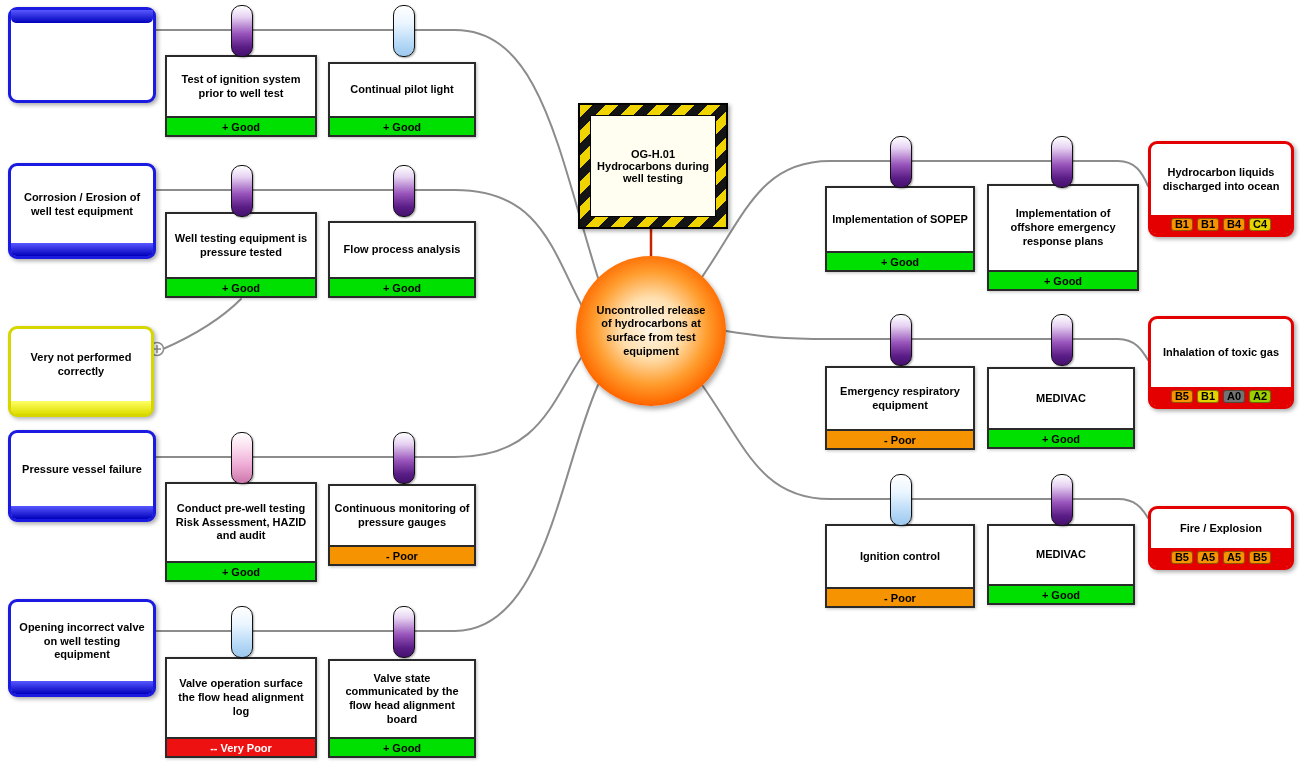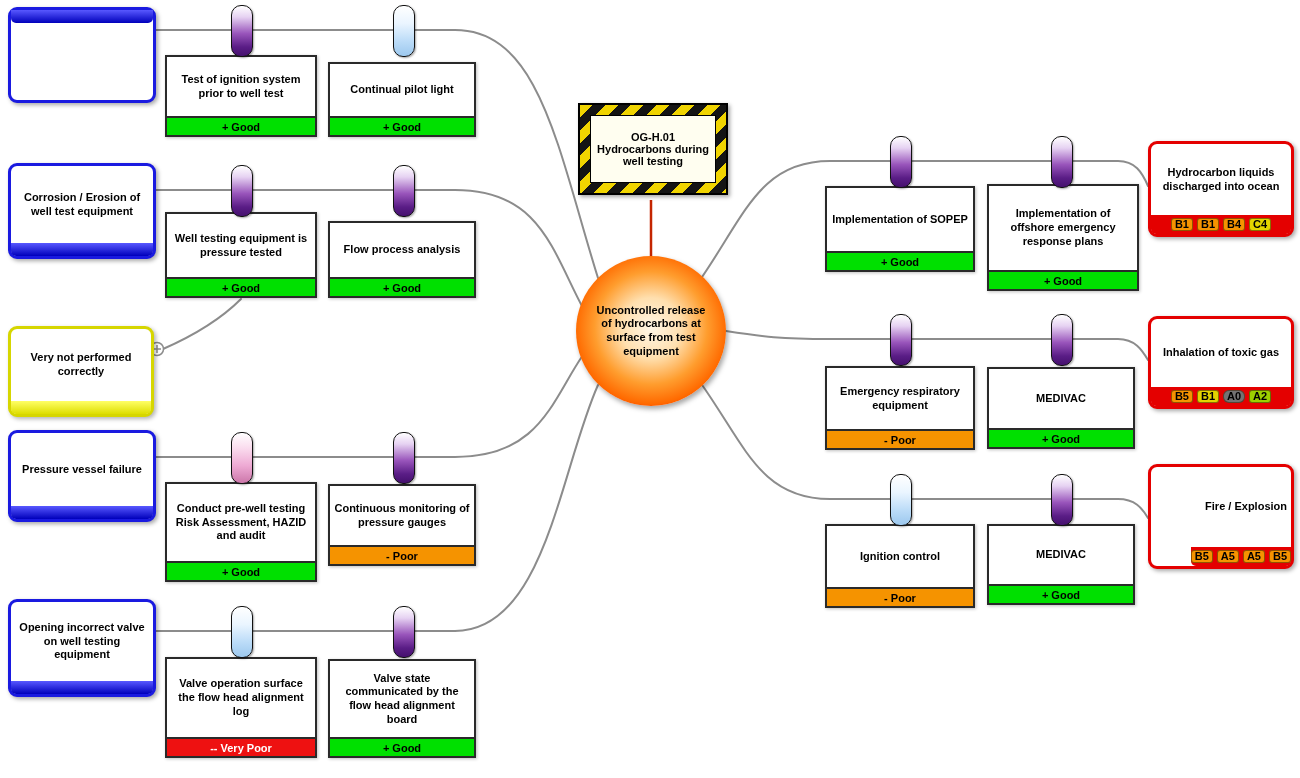--- a/index.html
+++ b/index.html
@@ -25,21 +25,21 @@
   .barrier{border:2px solid #2a2a2a;box-shadow:1px 1px 3px rgba(0,0,0,0.25);}
   .status{height:17px;border-top:2px solid #2a2a2a;font-size:11px;font-weight:bold;
           display:flex;align-items:center;justify-content:center;}
 
   .bicon{position:absolute;width:20px;height:50px;border:1px solid #111;border-radius:10px;z-index:3;
          box-shadow:1px 1px 2px rgba(0,0,0,0.35);}
   .icon-purple{background:linear-gradient(180deg,#ffffff 0%,#e6d2f2 22%,#9955bb 55%,#5a1d86 82%,#45106e 100%);}
   .icon-blue{background:linear-gradient(180deg,#ffffff 0%,#eaf5ff 35%,#bcdcf8 70%,#9cc8ee 100%);}
   .icon-pink{background:linear-gradient(180deg,#ffffff 0%,#fadcee 30%,#eeaad4 65%,#cc77aa 100%);}
 
-  .hazard{position:absolute;left:578px;top:103px;width:150px;height:92px;box-sizing:border-box;
+  .hazard{position:absolute;left:578px;top:103px;width:150px;height:126px;box-sizing:border-box;
           border:2px solid #000;background:repeating-linear-gradient(135deg,#f0d400 0 9px,#141414 9px 18px);
           padding:10px;z-index:2;box-shadow:2px 2px 4px rgba(0,0,0,0.35);}
   .hazard-inner{width:100%;height:100%;background:#fffef0;border:1px solid #000;display:flex;align-items:center;
           justify-content:center;font-size:11px;font-weight:bold;text-align:center;box-sizing:border-box;padding:2px;}
 
   .topevent{position:absolute;left:576px;top:256px;width:150px;height:150px;border-radius:50%;z-index:2;
           background:radial-gradient(circle at 50% 48%,#fff6e6 0%,#ffdfae 28%,#ff9d2e 52%,#ff6a00 70%,#f40b00 87%,#dd0000 100%);
           display:flex;align-items:center;justify-content:center;box-shadow:2px 3px 5px rgba(0,0,0,0.35);}
   .topevent-label{width:114px;font-size:11px;font-weight:bold;text-align:center;color:#000;line-height:1.25;}
 </style>
@@ -174,25 +174,25 @@
       <span class="badge" style="background: rgb(245, 147, 0);">B1</span>
       <span class="badge" style="background: rgb(245, 147, 0);">B4</span>
       <span class="badge" style="background: rgb(227, 212, 0);">C4</span>
     </div>
   </div>
   <div class="node consequence" style="left:1148px;top:316px;width:146px;height:93px;">
     <div class="box-label">Inhalation of toxic gas</div>
     <div class="cons-foot">
       <span class="badge" style="background: rgb(245, 147, 0);">B5</span>
       <span class="badge" style="background: rgb(227, 212, 0);">B1</span>
-      <span class="badge" style="background: #737373; border-radius: 6px;">A0</span>
+      <span class="badge" style="background: #737373;">A0</span>
       <span class="badge" style="background: rgb(156, 207, 0);">A2</span>
     </div>
   </div>
-  <div class="node consequence" style="left:1148px;top:464px;width:146px;height:105px;align-items:flex-end;">
+  <div class="node consequence" style="left:1148px;top:506px;width:146px;height:64px;">
     <div class="box-label">Fire / Explosion</div>
     <div class="cons-foot">
       <span class="badge" style="background: rgb(245, 147, 0);">B5</span>
       <span class="badge" style="background: rgb(245, 147, 0);">A5</span>
       <span class="badge" style="background: rgb(245, 147, 0);">A5</span>
       <span class="badge" style="background: rgb(245, 147, 0);">B5</span>
     </div>
   </div>
 
 </div>

